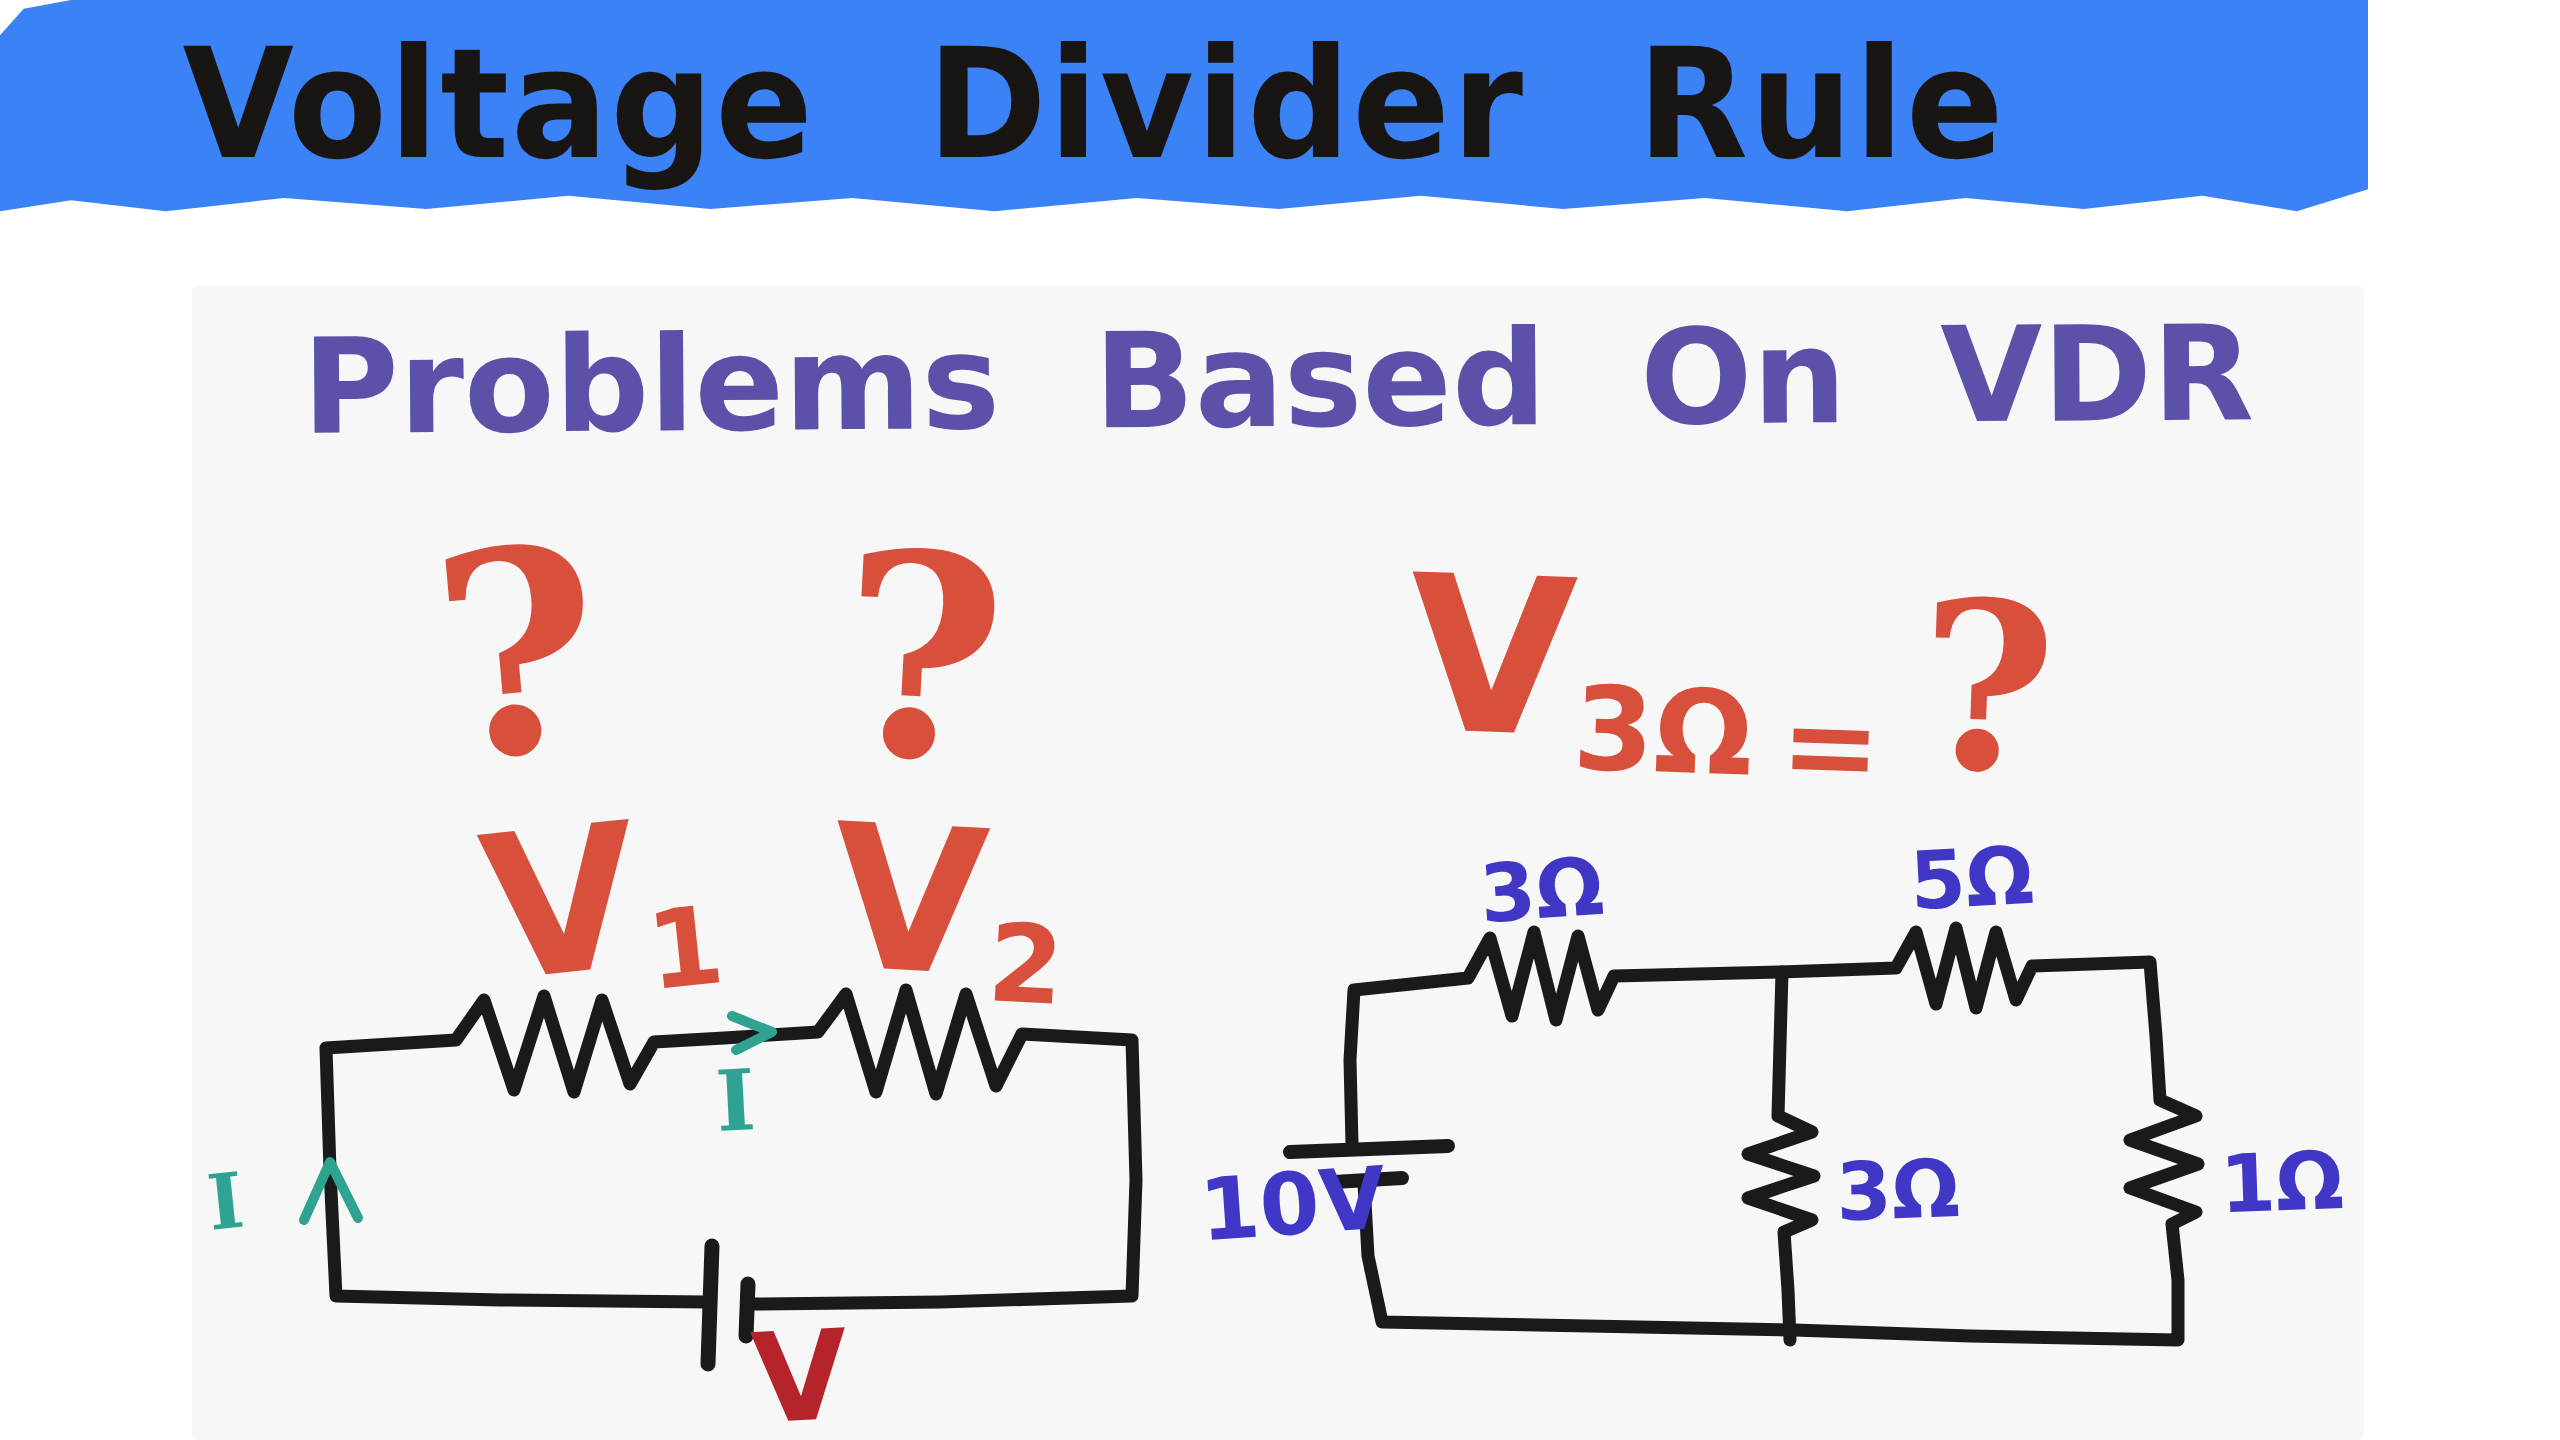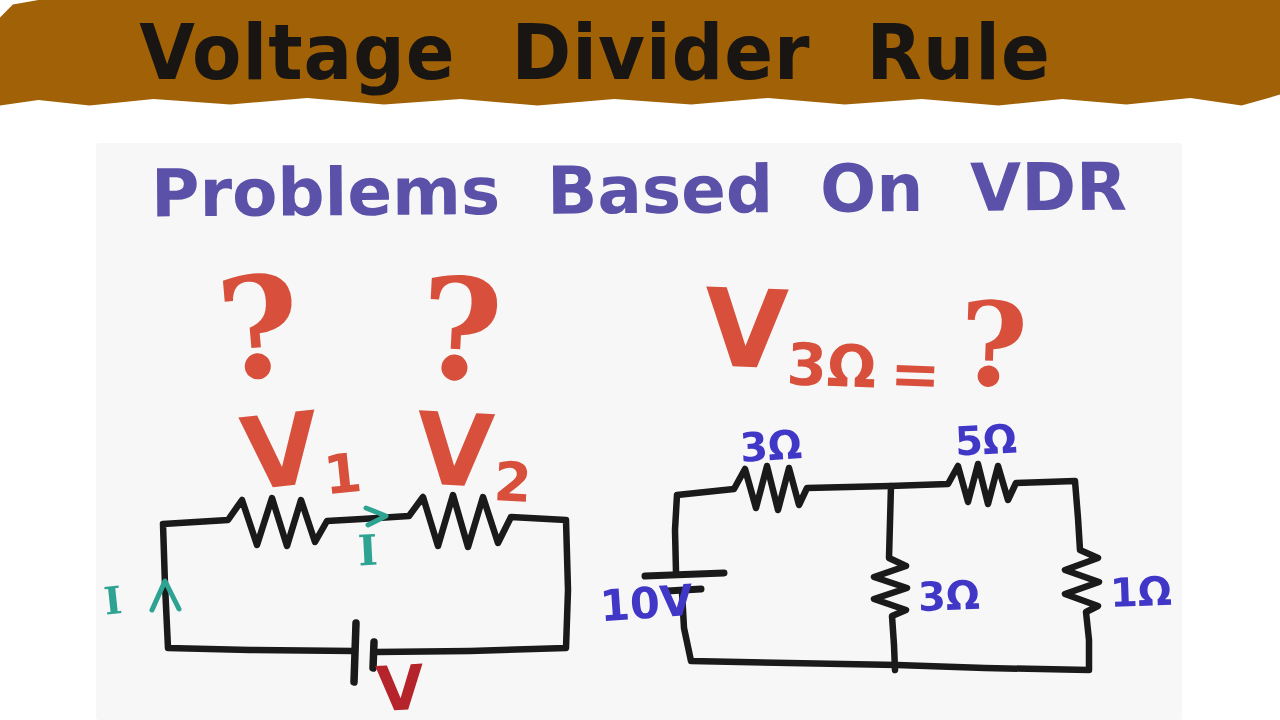--- a/index.html
+++ b/index.html
@@ -2,22 +2,22 @@
 <html><head>
 <meta charset="utf-8">
 <style>
   html,body{margin:0;padding:0;background:#ffffff;}
   #stage{
     position:relative;width:1280px;height:720px;overflow:hidden;
     background:#ffffff;font-family:"DejaVu Sans",sans-serif;
   }
   
   #banner{
-    position:absolute;left:0;top:0;width:1280px;height:110px;
-    background:#a16207;
+    position:absolute;left:0;top:0;width:1184px;height:110px;
+    background:#3b82f6;
     clip-path:polygon(0 16%,1% 4%,3% 0,100% 0,100% 86%,97% 96%,93% 89%,88% 95%,83% 90%,78% 96%,72% 90%,66% 95%,60% 89%,54% 95%,48% 90%,42% 96%,36% 90%,30% 95%,24% 89%,18% 95%,12% 90%,7% 96%,3% 91%,0 96%);
   }
   #banner .title{
     position:absolute;left:0;top:0;width:100%;height:100px;line-height:104px;
     text-align:center;padding-right:90px;box-sizing:border-box;
     font-size:72px;font-weight:800;color:#181512;
     letter-spacing:1px;word-spacing:30px;transform:scaleY(1.06);
   }
   
   #board{

